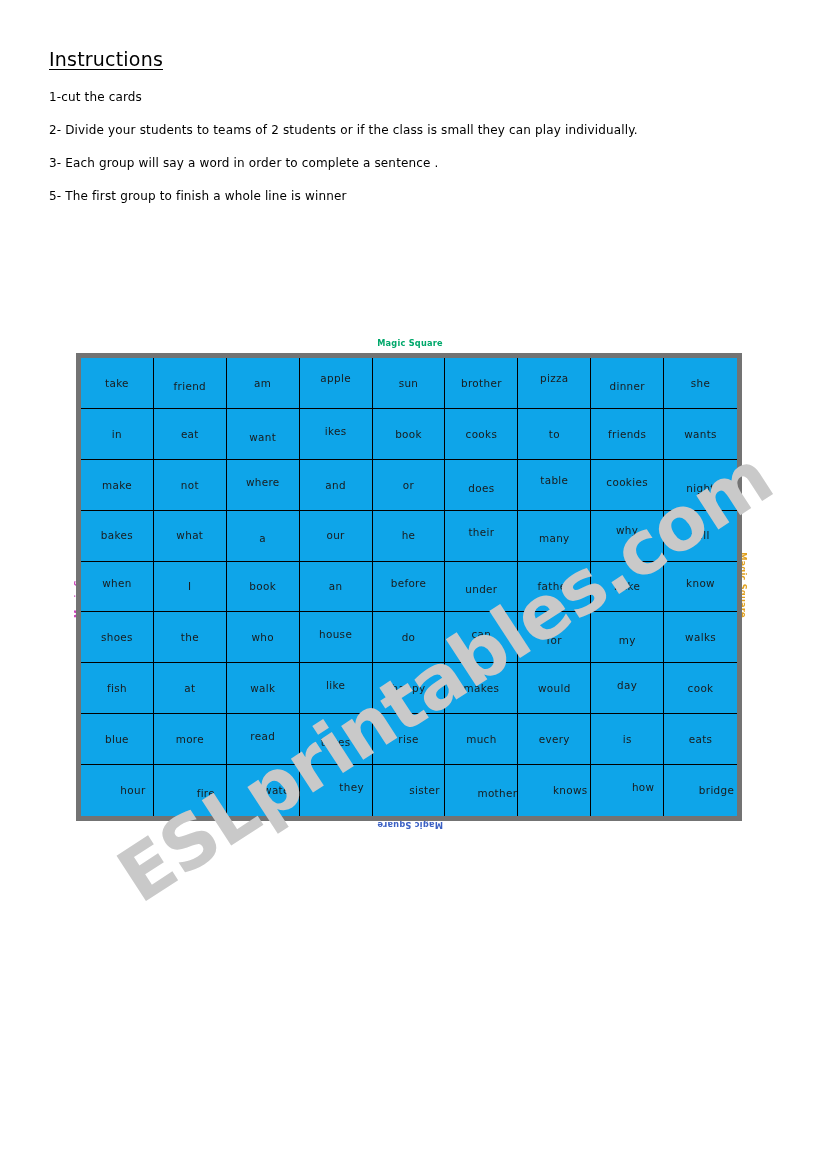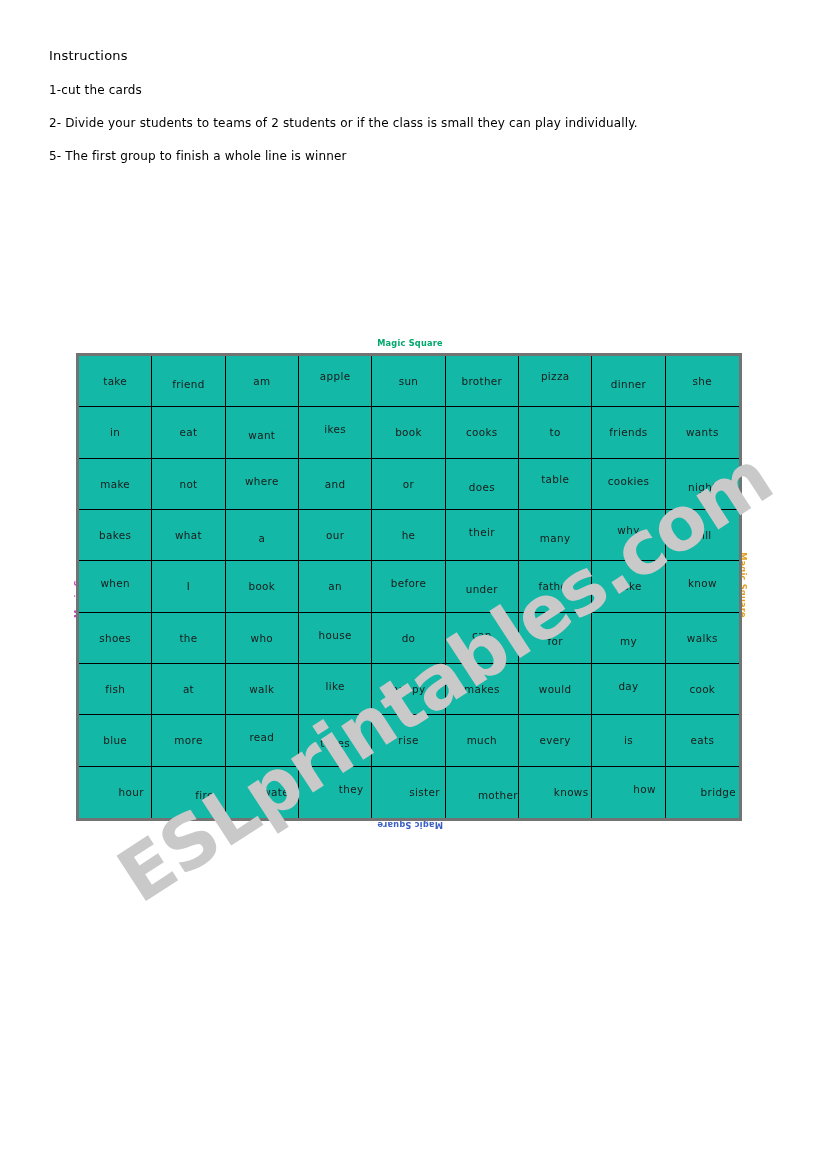--- a/index.html
+++ b/index.html
@@ -28,23 +28,24 @@
   }
 
   
   #instructions-section {
     position: absolute;
     left: 49px;
     top: 49px;
     width: 700px;
   }
   #instructions-title {
-    font-size: 13px;
+    font-size: 19px;
     font-weight: 500;
     letter-spacing: 0.2px;
+    text-decoration: underline;
     text-underline-offset: 3px;
     margin: 0 0 19px 0;
     line-height: 1.15;
   }
   .instruction-line {
     font-size: 12px;
     line-height: 1.25;
     margin: 0 0 18px 0;
     letter-spacing: 0.15px;
     white-space: nowrap;
@@ -95,23 +96,23 @@
     transform: translateY(-50%) rotate(90deg);
     transform-origin: center center;
   }
 
   #grid {
     position: absolute;
     left: 0;
     top: 18px;
     width: 666px;
     height: 468px;
-    border: 3px solid #737373;
+    border: 5px solid #737373;
     box-sizing: border-box;
-    background: #14b8a6;
+    background: #0ea5e9;
     display: grid;
     grid-template-columns: repeat(9, 1fr);
     grid-template-rows: repeat(9, 1fr);
   }
   .cell {
     border-right: 1.4px solid #000000;
     border-bottom: 1.4px solid #000000;
     box-sizing: border-box;
     position: relative;
     display: flex;
@@ -156,20 +157,21 @@
 </head>
 <body>
 
 <div id="page">
 
   <section id="instructions-section">
     <h1 id="instructions-title">Instructions</h1>
 
     <p class="instruction-line">1-cut the cards</p>
     <p class="instruction-line">2- Divide your students to teams of  2 students or if the class is small they can play individually.</p>
+    <p class="instruction-line">3- Each group will say a word in order to complete a sentence .</p>
     <p class="instruction-line">5- The first group to finish a whole line is winner</p>
   </section>
 
   <section id="board-wrap">
 
     <div class="board-caption" id="caption-top">Magic Square</div>
 
     <div class="board-caption" id="caption-left">Magic Square</div>
 
     <div class="board-caption" id="caption-right">Magic Square</div>

